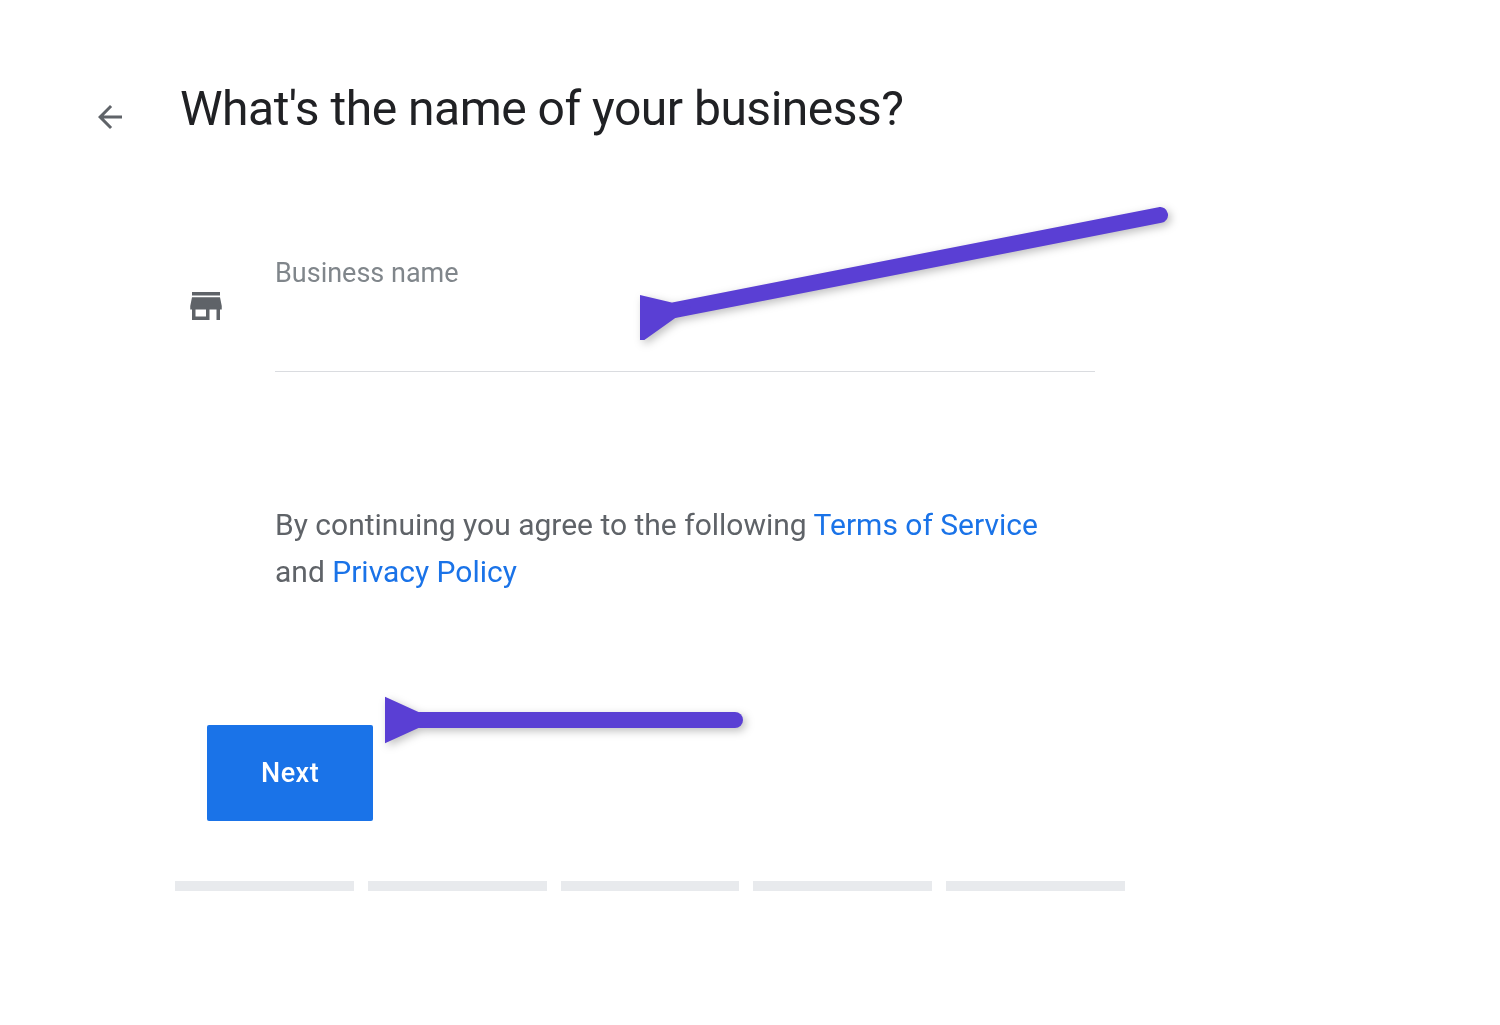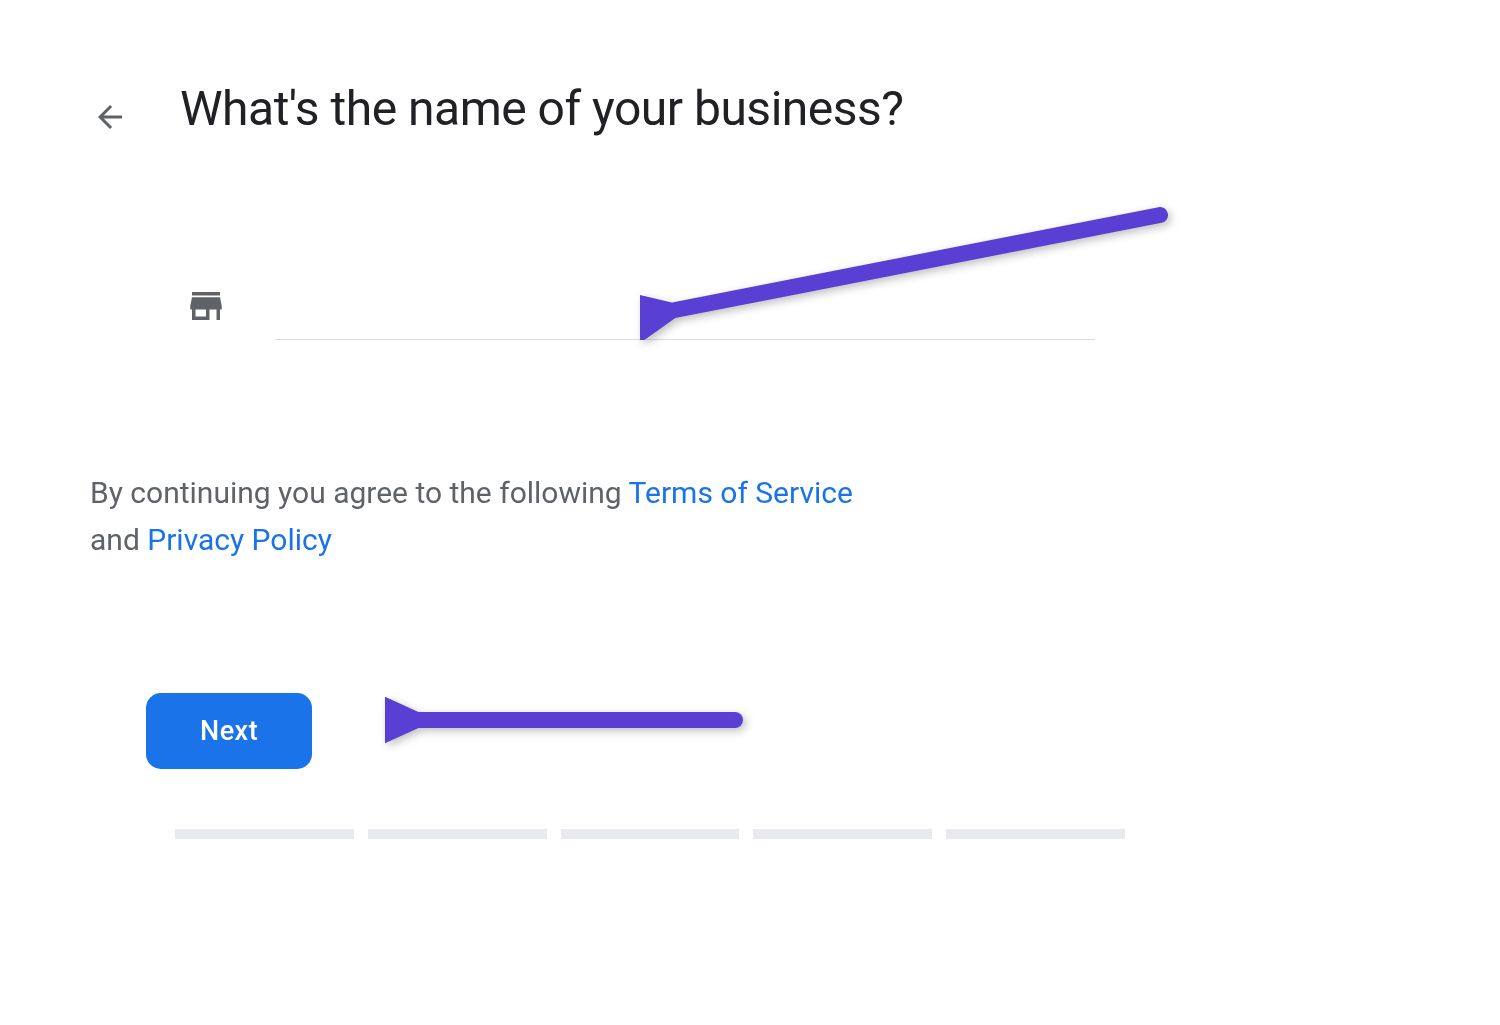--- a/index.html
+++ b/index.html
@@ -69,39 +69,40 @@
       border: none;
       border-bottom: 1px solid #dadce0;
       font-size: 30px;
       padding: 30px 0 18px 0;
       outline: none;
       background: transparent;
       color: #202124;
     }
     .terms-row {
       margin-top: 130px;
+      margin-left: 185px;
       max-width: 820px;
       font-size: 30px;
       line-height: 1.55;
       color: #5f6368;
       font-weight: 400;
     }
     .terms-link {
       color: #1a73e8;
       text-decoration: none;
       cursor: pointer;
     }
     .next-button {
       margin-top: 130px;
-      margin-left: 56px;
+      margin-left: 117px;
       background: #1a73e8;
       color: #fff;
       border: none;
-      border-radius: 15px;
-      padding: 22px 54px;
+      border-radius: 2px;
+      padding: 32px 54px;
       font-size: 27px;
       font-weight: 500;
       cursor: pointer;
       font-family: inherit;
       letter-spacing: 0.5px;
     }
     .progress-bar {
       margin-top: 60px;
       margin-left: 85px;
       display: flex;
@@ -146,20 +147,21 @@
     <h1 class="page-title">What's the name of your business?</h1>
   </div>
 
   <div class="input-row">
     <div class="store-icon">
       <svg viewBox="0 0 24 24">
         <path fill="#5f6368" d="M20 4H4v2h16V4zm1 10v-2l-1-5H4l-1 5v2h1v6h10v-6h4v6h2v-6h1zm-9 4H6v-4h6v4z"></path>
       </svg>
     </div>
     <div class="input-wrapper">
+      <div class="input-label">Business name</div>
       <input type="text" class="business-input" value="" style="">
     </div>
   </div>
 
   <div class="terms-row">
     <span>By continuing you agree to the following </span><a class="terms-link">Terms of Service</a><span> and </span><a class="terms-link">Privacy Policy</a>
   </div>
 
   <button class="next-button">Next</button>
 

